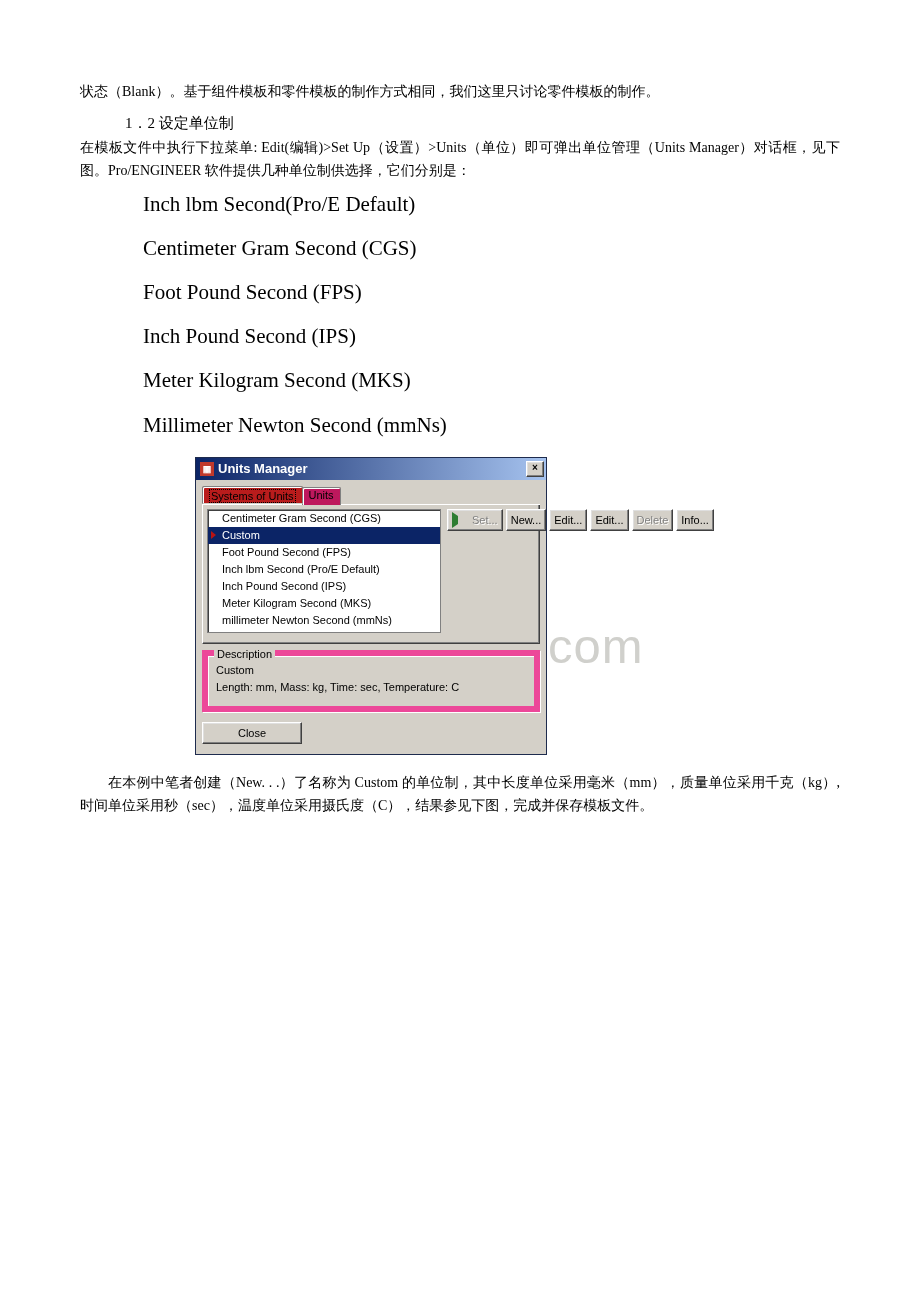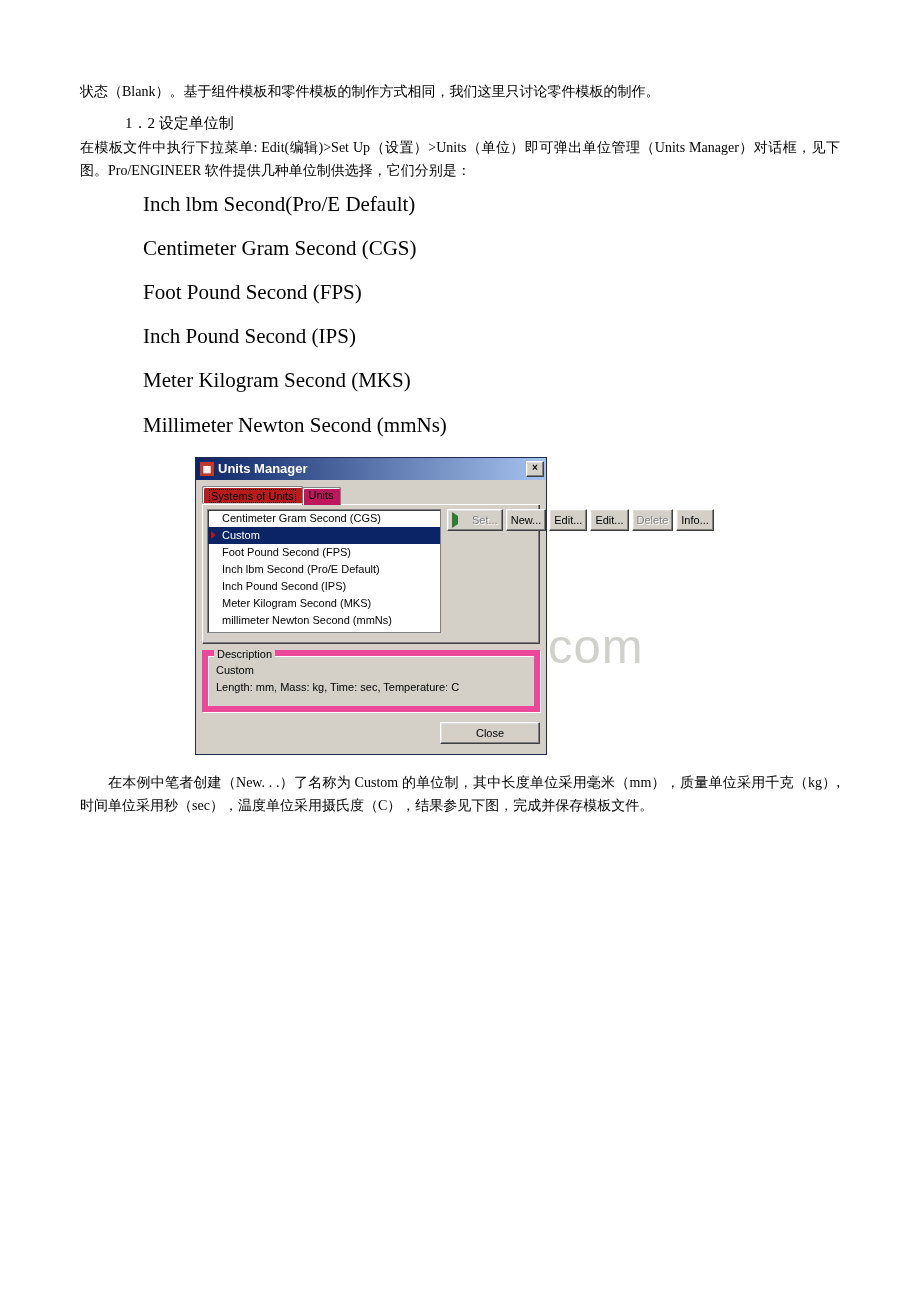--- a/index.html
+++ b/index.html
@@ -165,21 +165,21 @@
     position: relative;
   }
   .legend {
     position: absolute;
     top: -8px; left: 6px;
     background: #d4d0c8;
     padding: 0 3px;
     font-size: 11px;
   }
   .desc-line { font-size:11px; line-height: 17px; font-family:"SimSun", Tahoma, sans-serif;}
-  .close-row { display:flex; justify-content:flex-end; margin-top:10px;}
+  .close-row { display:flex; justify-content:flex-start; margin-top:10px;}
   .close-btn { width: 90px; }
 </style>
 </head>
 <body>
 
 <div class="page">
   <div class="watermark">www.bdocx.com</div>
   <div class="content">
     <p class="para">状态（Blank）。基于组件模板和零件模板的制作方式相同，我们这里只讨论零件模板的制作。</p>
     <p class="heading">1．2 设定单位制</p>

